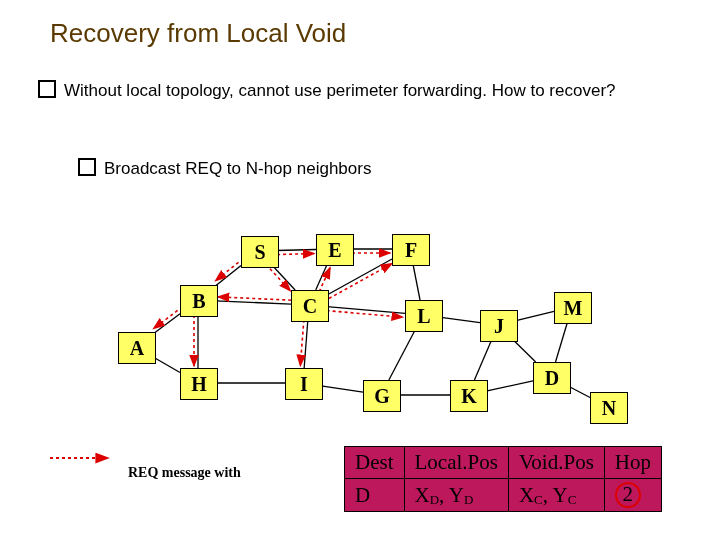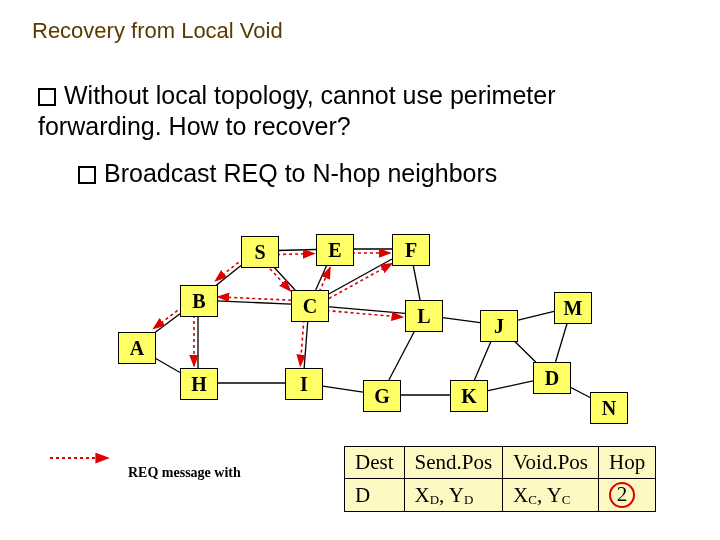--- a/index.html
+++ b/index.html
@@ -8,28 +8,28 @@
     width: 720px;
     height: 540px;
     background: #fff;
     font-family: "Comic Sans MS", "Comic Sans", cursive, sans-serif;
     position: relative;
     overflow: hidden;
   }
   .title {
     position: absolute;
     top: 18px;
-    left: 32px;
-    font-size: 22px;
+    left: 50px;
+    font-size: 26px;
     color: #5a3a00;
     font-weight: 400;
   }
   .bullet {
     position: absolute;
-    font-size: 25px;
+    font-size: 17px;
     color: #000;
     line-height: 1.25;
   }
   .bullet .sq {
     display: inline-block;
     width: 14px;
     height: 14px;
     border: 2px solid #000;
     margin-right: 8px;
     vertical-align: -2px;
@@ -76,21 +76,21 @@
     height: 12px;
   }
   .table {
     position: absolute;
     left: 344px;
     top: 446px;
     border: 1.5px solid #000;
     border-collapse: collapse;
     font-family: "Times New Roman", serif;
     font-size: 21px;
-    background: #fef9c3;
+    background: #be185d;
   }
   .table td, .table th {
     border: 1.5px solid #000;
     padding: 3px 10px 3px 10px;
     text-align: left;
     font-weight: 400;
   }
   .sub {
     font-size: 13px;
     vertical-align: -2px;
@@ -189,21 +189,21 @@
     </marker>
   </defs>
   <line x1="2" y1="6" x2="60" y2="6" stroke="#d00" stroke-width="1.8" stroke-dasharray="3,3" marker-end="url(#arr2)"></line>
 </svg>
 <div class="legend" style="left:128px;">REQ message with</div>
 
 <table class="table">
   <tbody>
       <tr>
     <th>Dest</th>
-    <th>Send.Pos</th>
+    <th>Local.Pos</th>
     <th>Void.Pos</th>
     <th>Hop</th>
   </tr>
   <tr>
     <td>D</td>
     <td>
       <span>X</span><span class="sub">D</span>,
       <span>Y</span><span class="sub">D</span>
     </td>
     <td>

